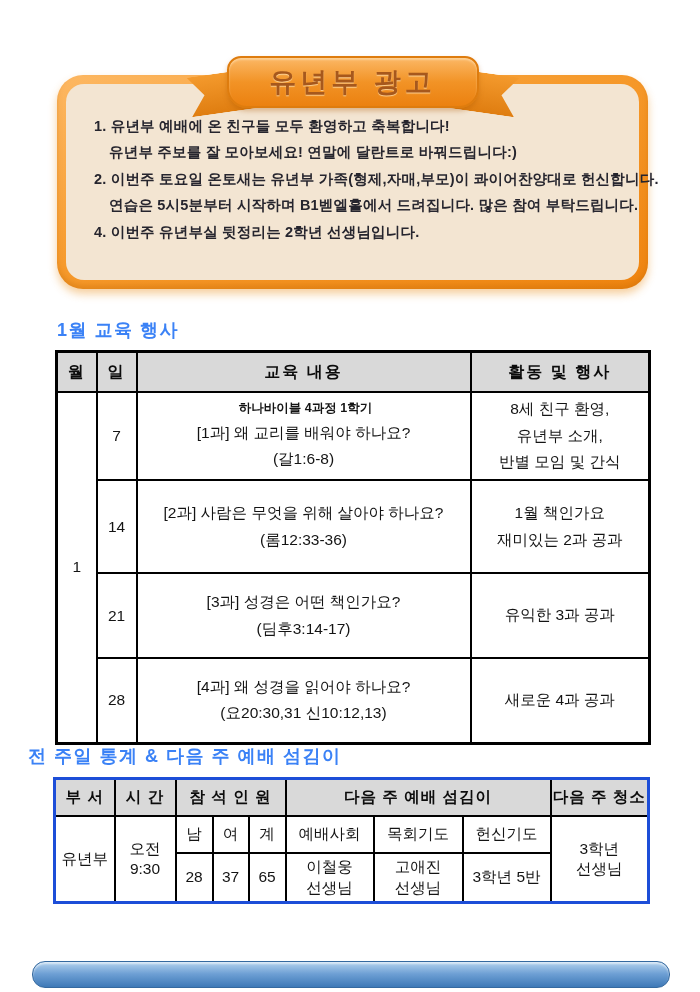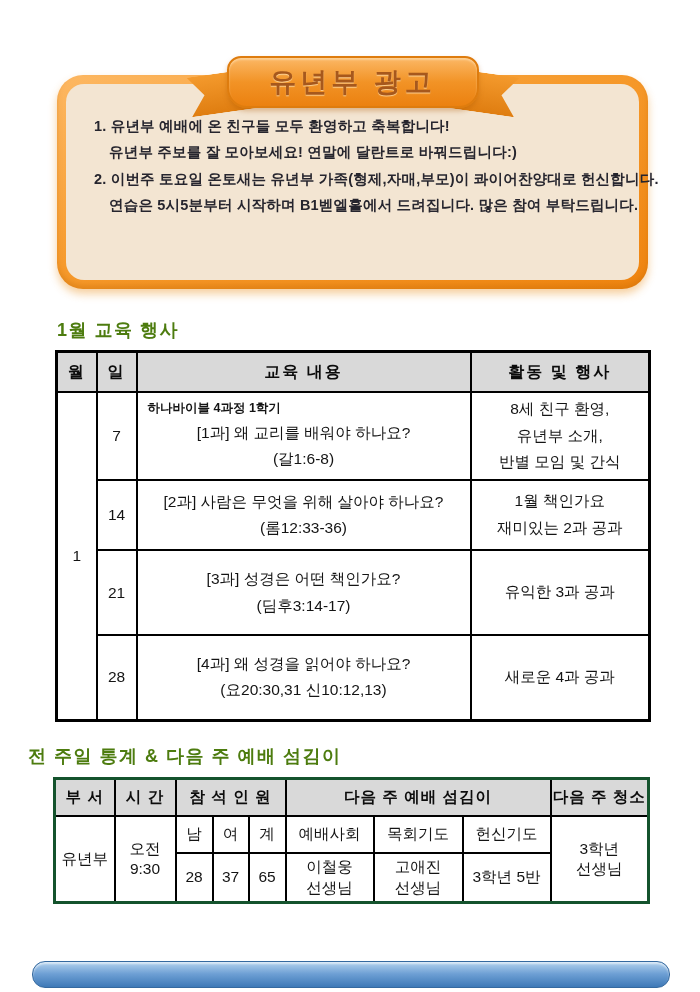--- a/index.html
+++ b/index.html
@@ -45,45 +45,45 @@
     display:flex; align-items:center; justify-content:center;
     box-shadow:0 3px 5px rgba(175,90,0,.35), inset 0 2px 2px rgba(255,225,180,.6);
   }
   .ribbon-title {
     font-size:27px; font-weight:800; color:#a7581c; letter-spacing:4px;
     text-shadow:0 1px 1px rgba(255,222,170,.85);
   }
 
   
   .sec-title { position:absolute; margin:0; font-size:18px; font-weight:bold;
-               color:#4d7c0f; letter-spacing:1.5px; }
+               color:#3b82f6; letter-spacing:1.5px; }
   .sec-title.t1 { left:57px; top:318px; }
   .sec-title.t2 { left:28px; top:744px; }
 
   
   table { border-collapse:collapse; table-layout:fixed; text-align:center; }
   th,td { border:2px solid #000; overflow:hidden; }
   th { background:#d9d9d9; font-weight:bold; color:#0c0c0c; }
 
   
   .edu { position:absolute; left:55px; top:350px; width:593px;
          border:3px solid #000; font-size:15.5px; }
   .edu th { height:36px; font-size:16px; letter-spacing:2px; }
   .edu td { font-weight:400; }
   .edu .day { font-size:15.5px; }
   .edu .content-cell { padding:4px 6px; }
-  .edu .note-line { text-align:left; font-size:12.5px; font-weight:bold;
+  .edu .note-line { text-align:center; font-size:12.5px; font-weight:bold;
                     padding-left:4px; margin-bottom:3px; }
   .edu .q-line  { line-height:1.7; }
   .edu .ref-line{ line-height:1.7; }
   .edu .activity-cell div { line-height:1.72; }
 
   
   .stats { position:absolute; left:53px; top:777px; width:594px;
-           border:3px solid #14532d; font-size:15.5px; }
+           border:3px solid #1d4ed8; font-size:15.5px; }
   .stats th { height:33px; font-size:15.5px; letter-spacing:1px; }
   .stats td { font-weight:400; line-height:1.3; }
   .stats .sub td { height:33px; }
   .stats .datarow td { height:45px; }
 
   
   .footer-bar {
     position:absolute; left:32px; top:961px; width:636px; height:25px;
     border-radius:13px; border:1px solid #35699f;
     background:linear-gradient(180deg,#b3d2ee 0%,#6d9fd4 48%,#3e79b7 100%);
@@ -94,20 +94,21 @@
 <body>
 
 <div class="page">
 
   <div class="announce-panel">
     <div class="panel-inner">
       <div class="a-line">1. 유년부 예배에 온 친구들 모두 환영하고 축복합니다!</div>
       <div class="a-line indent">유년부 주보를 잘 모아보세요! 연말에 달란트로 바꿔드립니다:)</div>
       <div class="a-line">2. 이번주 토요일 온토새는 유년부 가족(형제,자매,부모)이 콰이어찬양대로 헌신합니다.</div>
       <div class="a-line indent">연습은 5시5분부터 시작하며 B1벧엘홀에서 드려집니다. 많은 참여 부탁드립니다.</div>
+      <div class="a-line">4. 이번주 유년부실 뒷정리는 2학년 선생님입니다.</div>
     </div>
     <div class="ribbon">
       <div class="tail left"></div>
       <div class="tail right"></div>
       <div class="ribbon-center">
         <span class="ribbon-title">유년부 광고</span>
       </div>
     </div>
   </div>
 
@@ -134,21 +135,21 @@
         <div class="note-line">하나바이블 4과정 1학기</div>
         <div class="q-line">[1과] 왜 교리를 배워야 하나요?</div>
         <div class="ref-line">(갈1:6-8)</div>
       </td>
       <td class="activity-cell">
         <div>8세 친구 환영,</div>
         <div>유년부 소개,</div>
         <div>반별 모임 및 간식</div>
       </td>
     </tr>
-    <tr style="height:70px">
+    <tr style="height:93px">
       <td class="day">14</td>
       <td class="content-cell">
         <div class="q-line">[2과] 사람은 무엇을 위해 살아야 하나요?</div>
         <div class="ref-line">(롬12:33-36)</div>
       </td>
       <td class="activity-cell">
         <div>1월 책인가요</div>
         <div>재미있는 2과 공과</div>
       </td>
     </tr>

